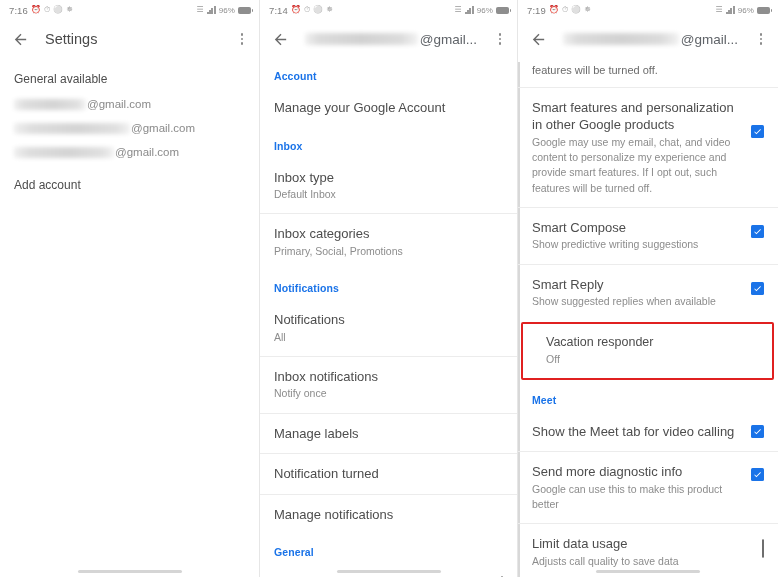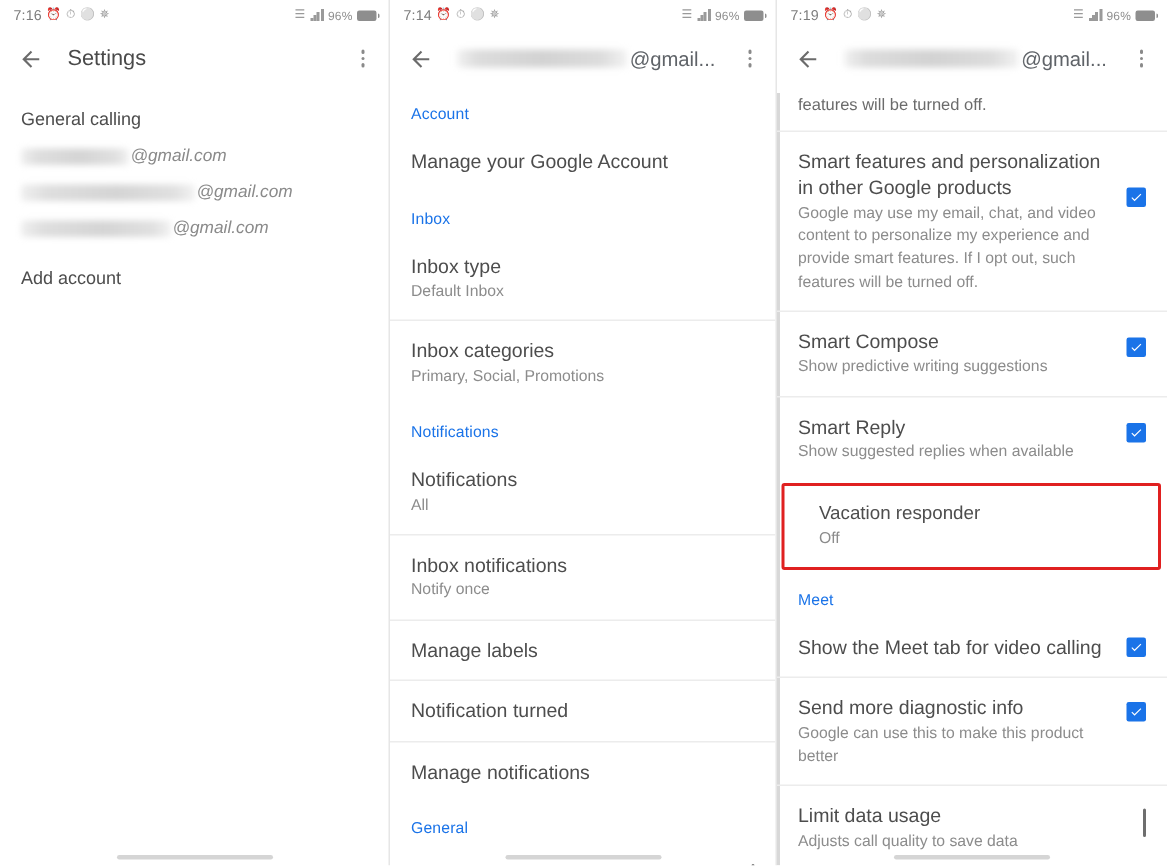--- a/index.html
+++ b/index.html
@@ -62,32 +62,32 @@
     background:linear-gradient(90deg,#f0f0f0 0%,#dcdcdc 12%,#d2d2d2 50%,#dcdcdc 85%,#f2f2f2 100%);
     filter:blur(2.2px); margin-right:2px;
   }
   .acct-suffix { font-size:13.5px; color:#5f6368; white-space:nowrap; }
   .kebab { width:14px; display:flex; flex-direction:column; align-items:center; gap:2.2px; cursor:pointer; flex:0 0 auto; }
   .kebab i { width:2.6px; height:2.6px; border-radius:50%; background:#8a8a8a; display:block; }
 
   
   .content { padding:0; position:relative; }
   .section-head {
-    font-size:10.5px; color:#1a73e8; font-weight:400;
+    font-size:10.5px; color:#1a73e8; font-weight:700;
     padding:12px 14px 6px 14px; letter-spacing:.1px;
   }
   .row { padding:11px 14px 11px 14px; position:relative; display:flex; align-items:flex-start; }
   .row-main { flex:1 1 auto; min-width:0; }
   .row-title { font-size:13px; color:#4d4d4d; line-height:1.35; }
   .row-sub { font-size:10.5px; color:#8c8c8c; line-height:1.45; margin-top:1px; }
   .divider { height:1px; background:#ececec; margin:0 0 0 0; }
 
   
   .p1-label { font-size:12px; color:#4d4d4d; padding:14px 14px 0 14px; }
-  .p1-acct { display:flex; align-items:center; padding:12px 14px 0 14px;font-style:italic; }
+  .p1-acct { display:flex; align-items:center; padding:12px 14px 0 14px; }
   .p1-blur {
     height:11px; border-radius:2px;
     background:linear-gradient(90deg,#efefef 0%,#dedede 15%,#d4d4d4 55%,#e0e0e0 88%,#f2f2f2 100%);
     filter:blur(2px); margin-right:1px;
   }
   .p1-b1 { width:72px; } .p1-b2 { width:116px; } .p1-b3 { width:100px; }
   .p1-suffix { font-size:11.5px; color:#8a8a8a; }
   .p1-add { font-size:12px; color:#4d4d4d; padding:20px 14px 0 14px; }
 
   
@@ -147,21 +147,21 @@
       </span>
       <span class="appbar-title">Settings</span>
       <span class="kebab">
           <i></i>
           <i></i>
           <i></i>
         </span>
     </div>
 
     <div class="content">
-      <div class="p1-label">General calling</div>
+      <div class="p1-label">General available</div>
 
       <div class="p1-acct">
         <span class="p1-blur p1-b1"></span>
         <span class="p1-suffix">@gmail.com</span>
       </div>
       <div class="p1-acct">
         <span class="p1-blur p1-b2"></span>
         <span class="p1-suffix">@gmail.com</span>
       </div>
       <div class="p1-acct">

